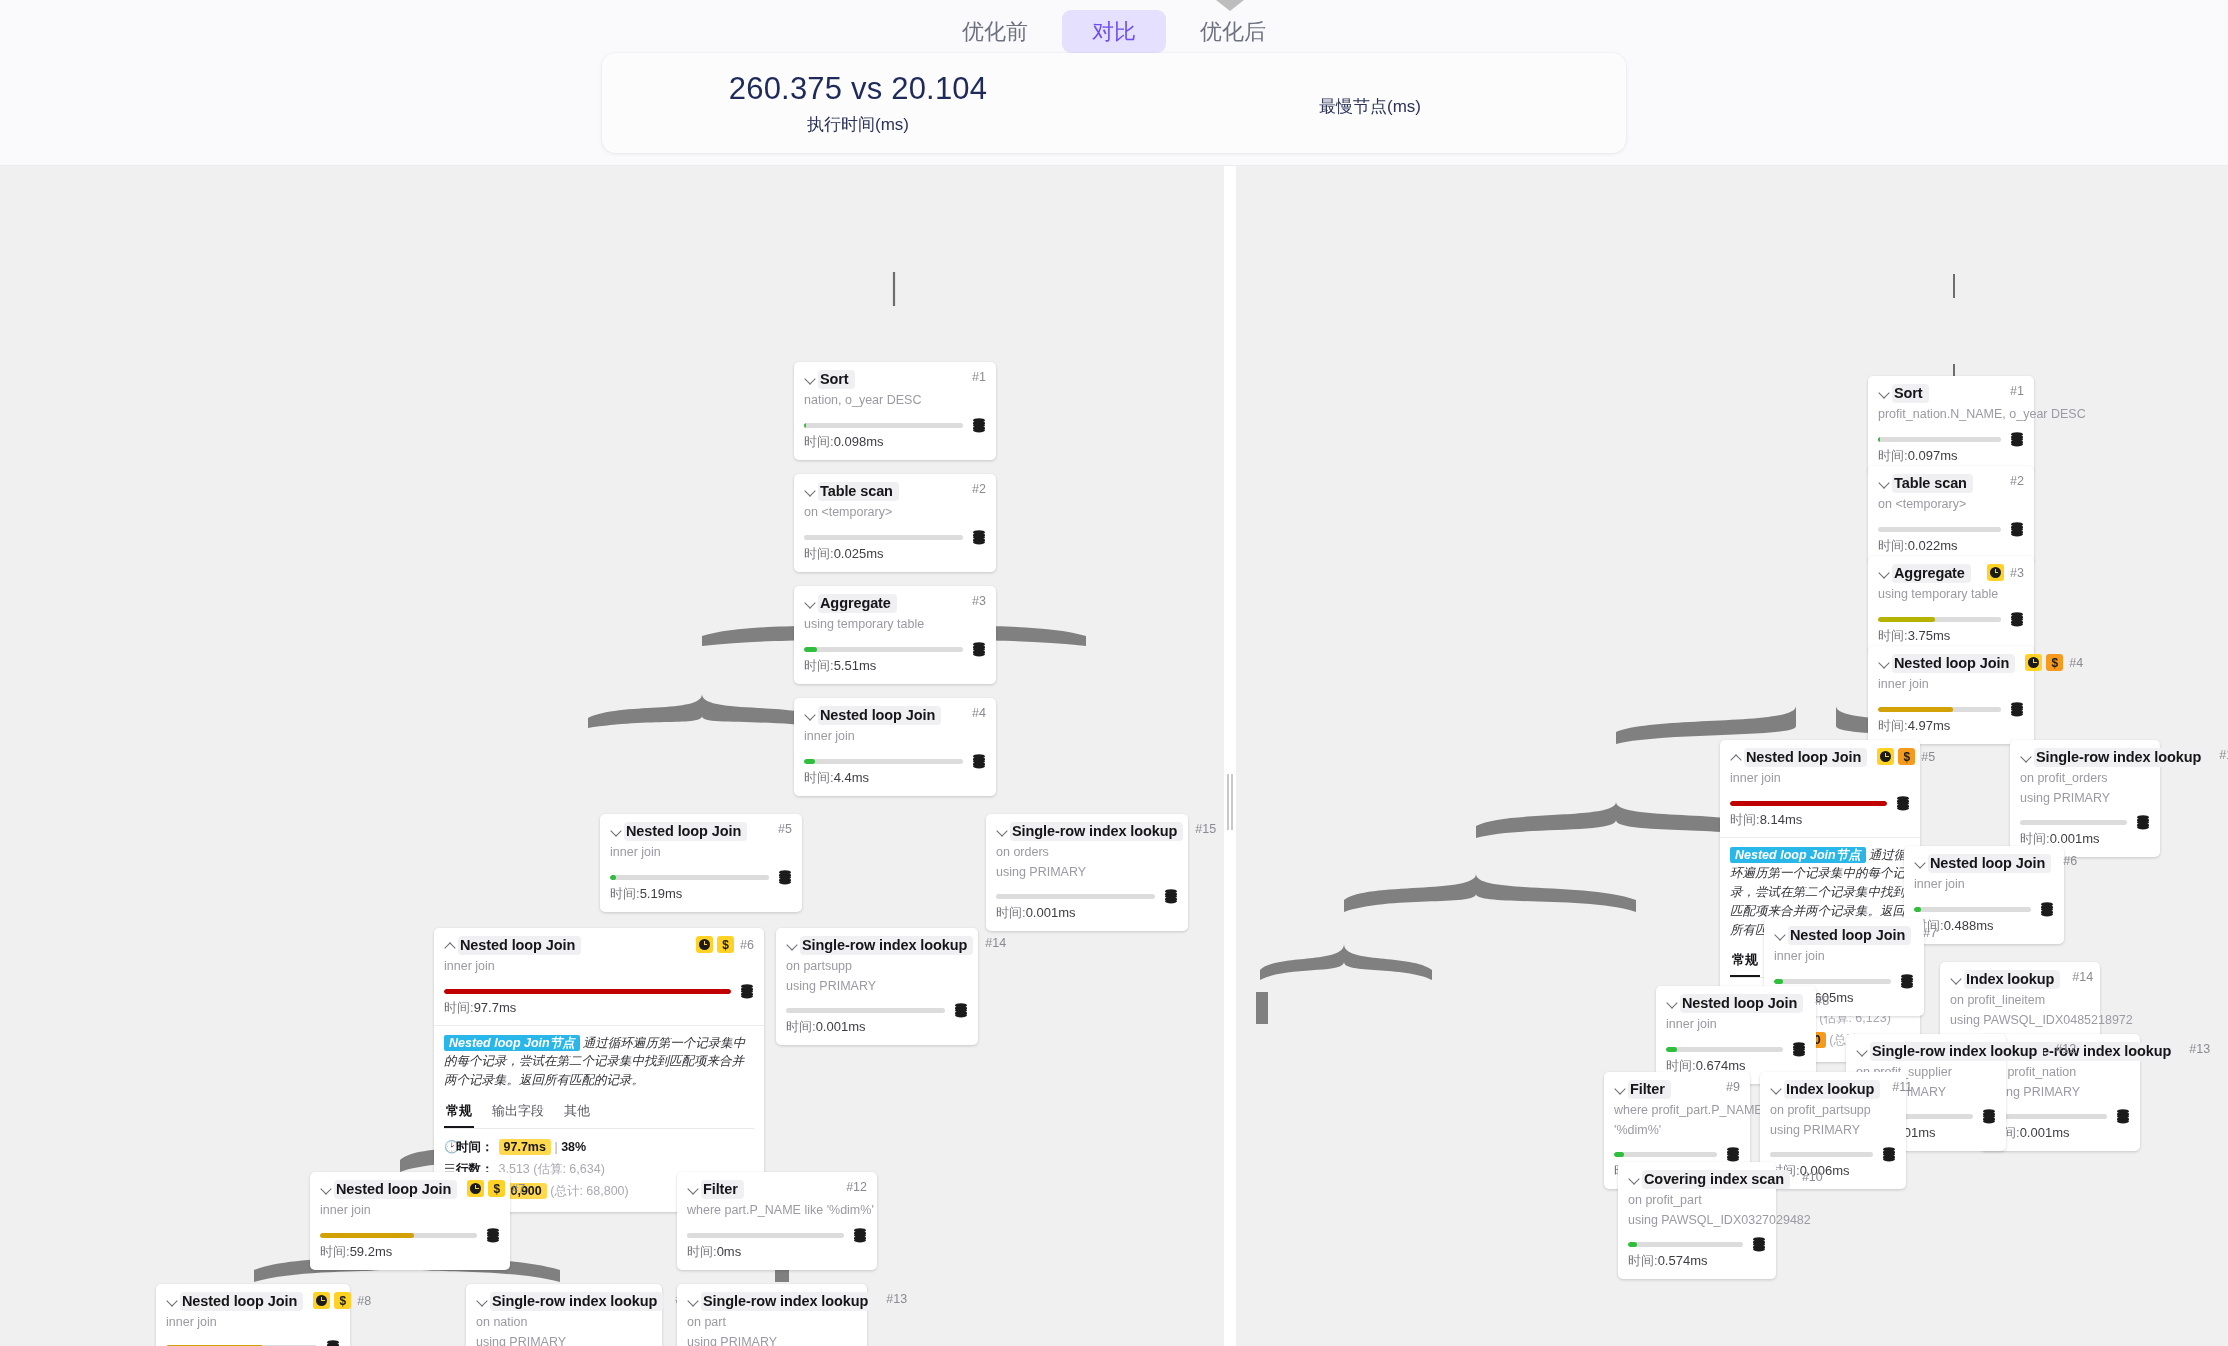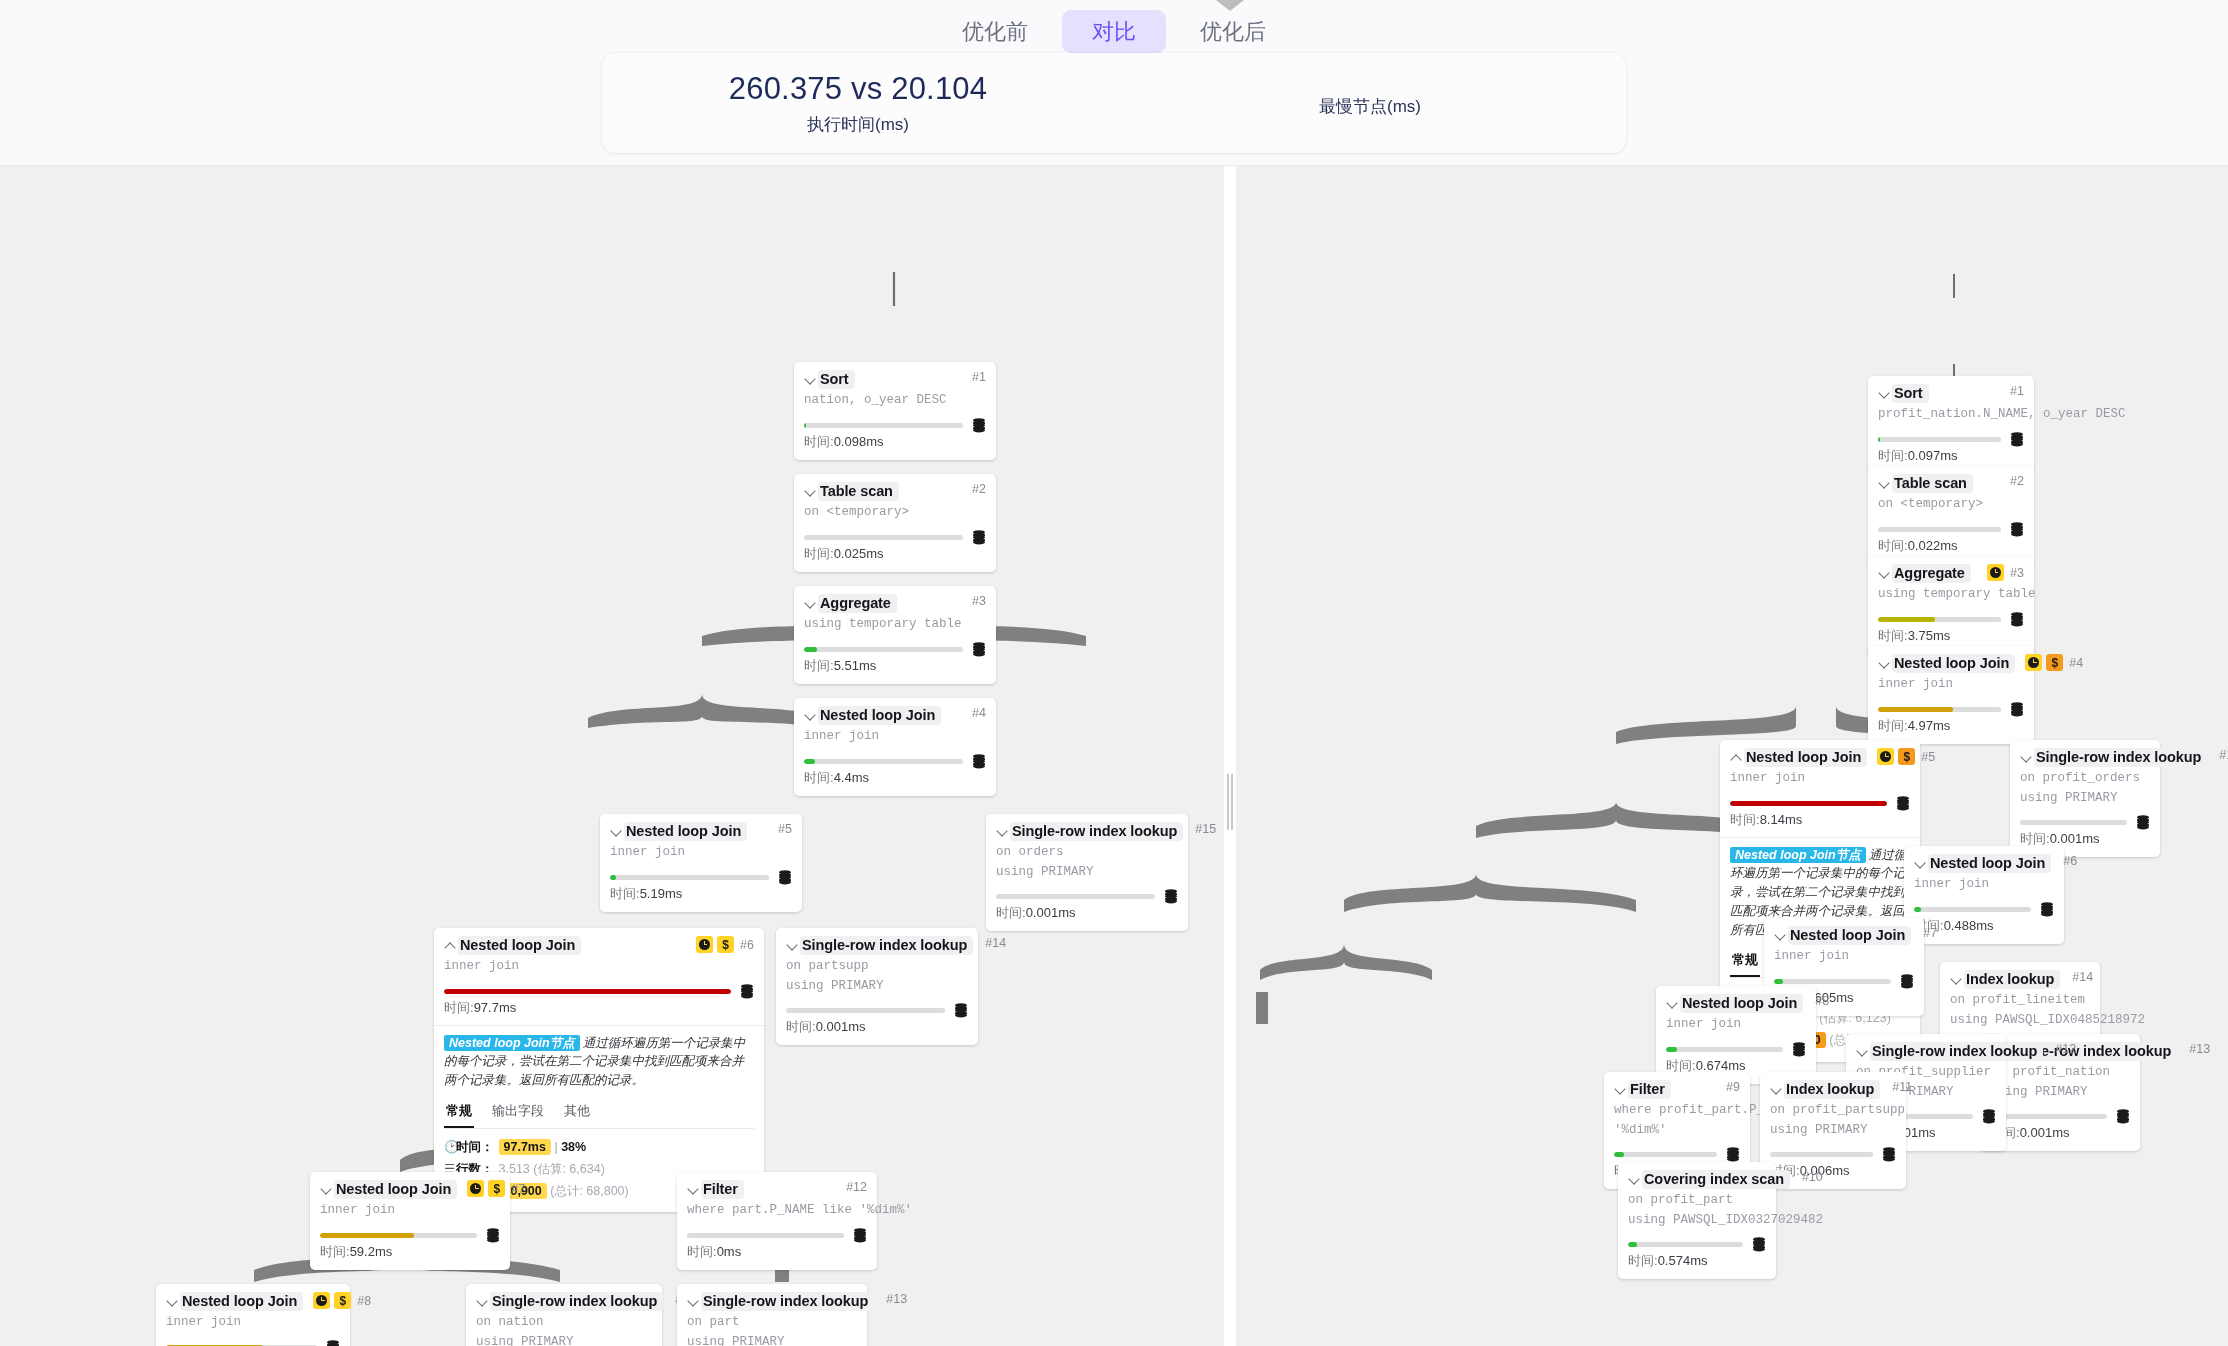--- a/index.html
+++ b/index.html
@@ -104,21 +104,21 @@
     width: 11px; height: 11px; border-radius: 50%; background: #1b1b1b; position: relative;
   }
   .badge .clockglyph::after {
     content:""; position:absolute; left:4.6px; top:2px; width:1.3px; height:4px; background:#ffd225;
   }
   .badge .clockglyph::before {
     content:""; position:absolute; left:5px; top:5px; width:3.4px; height:1.3px; background:#ffd225;
   }
   .node-id { font-size: 12.5px; color: #8a8a93; margin-left: 2px; white-space: nowrap; }
   .node-sub {
-    font-family: Liberation Mono, monospace; font-size: 12.5px;
+    font-family: Liberation Sans, sans-serif; font-size: 12.5px;
     color: #9a9aa4; margin-top: 3px; white-space: nowrap; line-height: 1.32;
   }
 
   .barrow { display: flex; align-items: center; margin-top: 9px; }
   .bar { height: 5px; border-radius: 3px; background: #dcdcdc; flex: 1 1 auto; position: relative; overflow: hidden; }
   .bar > span { position: absolute; left: 0; top: 0; height: 100%; border-radius: 3px; }
   .db-icon { width: 14px; height: 15px; margin-left: 9px; flex: 0 0 auto; }
   .node-time { font-size: 13px; color: #77777f; }
   .node-time b { font-weight: normal; color: #3d3d45; }
 

